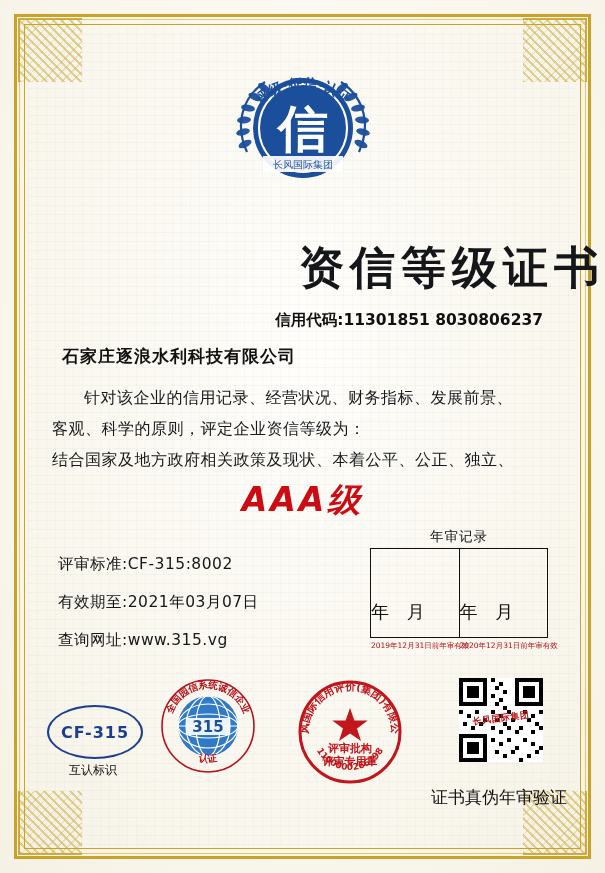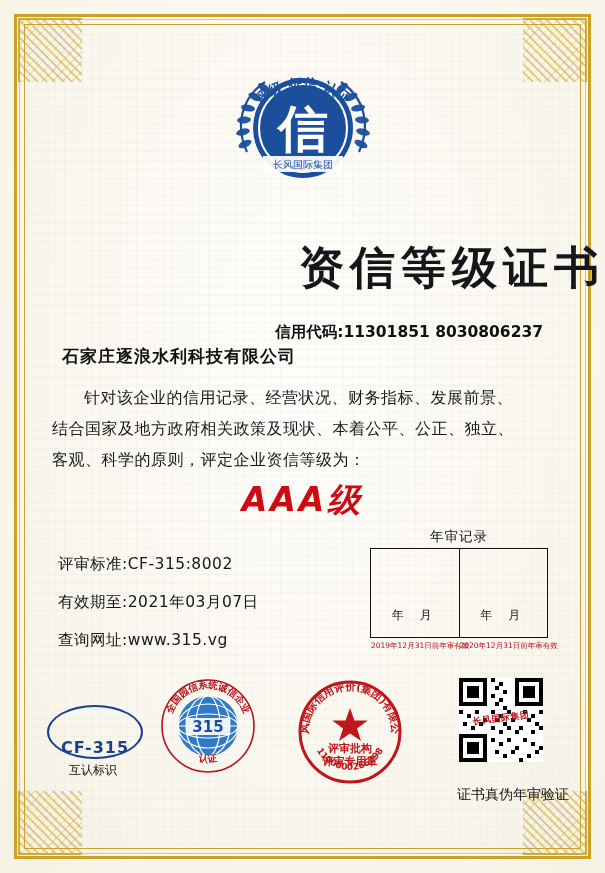--- a/index.html
+++ b/index.html
@@ -63,21 +63,21 @@
   
   .title{
     position:absolute;left:0;right:0;top:238px;
     text-align:right;
     font-family:"DejaVu Sans", sans-serif;
     font-size:45px;font-weight:bold;
     letter-spacing:6px;
     color:#14161a;
   }
   .credit-code{
-    position:absolute;right:62px;top:322px;
+    position:absolute;right:62px;top:310px;
     font-size:15.5px;font-weight:bold;color:#111;
     letter-spacing:0px;
   }
   .company{
     position:absolute;left:62px;top:345px;
     font-size:17px;font-weight:bold;color:#111;
     letter-spacing:1px;
   }
   .body-text{
     position:absolute;left:52px;right:52px;top:382px;
@@ -114,52 +114,52 @@
   }
   .review-box{
     border:1px solid #111;height:88px;display:flex;
   }
   .review-cell{
     flex:1;position:relative;
   }
   .review-cell + .review-cell{border-left:1px solid #111;}
   .ym{
     position:absolute;left:0;right:0;bottom:13px;
-    text-align:center;font-size:12px;color:#111;letter-spacing:6px;
+    text-align:left;font-size:18px;color:#111;letter-spacing:6px;
   }
   .note{
     position:absolute;left:0;right:0;bottom:-14px;
     text-align:center;font-size:7.5px;color:#b5121b;
     white-space:nowrap;
   }
 
   
   .seal-cf{
     position:absolute;left:47px;top:705px;width:92px;height:50px;
     border:2.5px solid #1b3f8f;border-radius:50%/50%;
-    display:flex;align-items:flex-end;justify-content:center;
+    display:flex;align-items:center;justify-content:center;
     color:#1b3f8f;font-size:16px;font-weight:bold;letter-spacing:1px;
   }
   .seal-cf-label{
     position:absolute;left:47px;top:762px;width:92px;text-align:center;
     font-size:12px;color:#111;
   }
   .seal-globe{
     position:absolute;left:160px;top:678px;width:96px;height:96px;
   }
   .seal-red{
     position:absolute;left:296px;top:678px;width:108px;height:108px;
   }
   .qr{
     position:absolute;right:62px;top:678px;width:84px;height:84px;
     background:#fff;
   }
   .qr-label{
-    position:absolute;right:36px;top:786px;width:138px;text-align:right;
-    font-size:14px;color:#111;
+    position:absolute;right:36px;top:786px;width:138px;text-align:left;
+    font-size:17px;color:#111;
   }
   .qr-red{
     position:absolute;right:68px;top:712px;width:72px;text-align:center;
     font-size:9px;color:#c0161c;font-weight:bold;letter-spacing:.5px;
     transform:rotate(-7deg);
   }
 </style>
 </head>
 <body>
 
@@ -216,22 +216,22 @@
   </div>
 
   <div class="title">资信等级证书</div>
 
   <div class="credit-code">信用代码:11301851 8030806237</div>
 
   <div class="company">石家庄逐浪水利科技有限公司</div>
 
   <div class="body-text">
     <p class="indent">针对该企业的信用记录、经营状况、财务指标、发展前景、</p>
+    <p>客观、科学的原则，评定企业资信等级为：</p>
     <p>结合国家及地方政府相关政策及现状、本着公平、公正、独立、</p>
-    <p>客观、科学的原则，评定企业资信等级为：</p>
   </div>
 
   <div class="grade">AAA级</div>
 
   <div class="facts">
     <div>评审标准:CF-315:8002</div>
     <div>有效期至:2021年03月07日</div>
     <div>查询网址:www.315.vg</div>
   </div>
 

